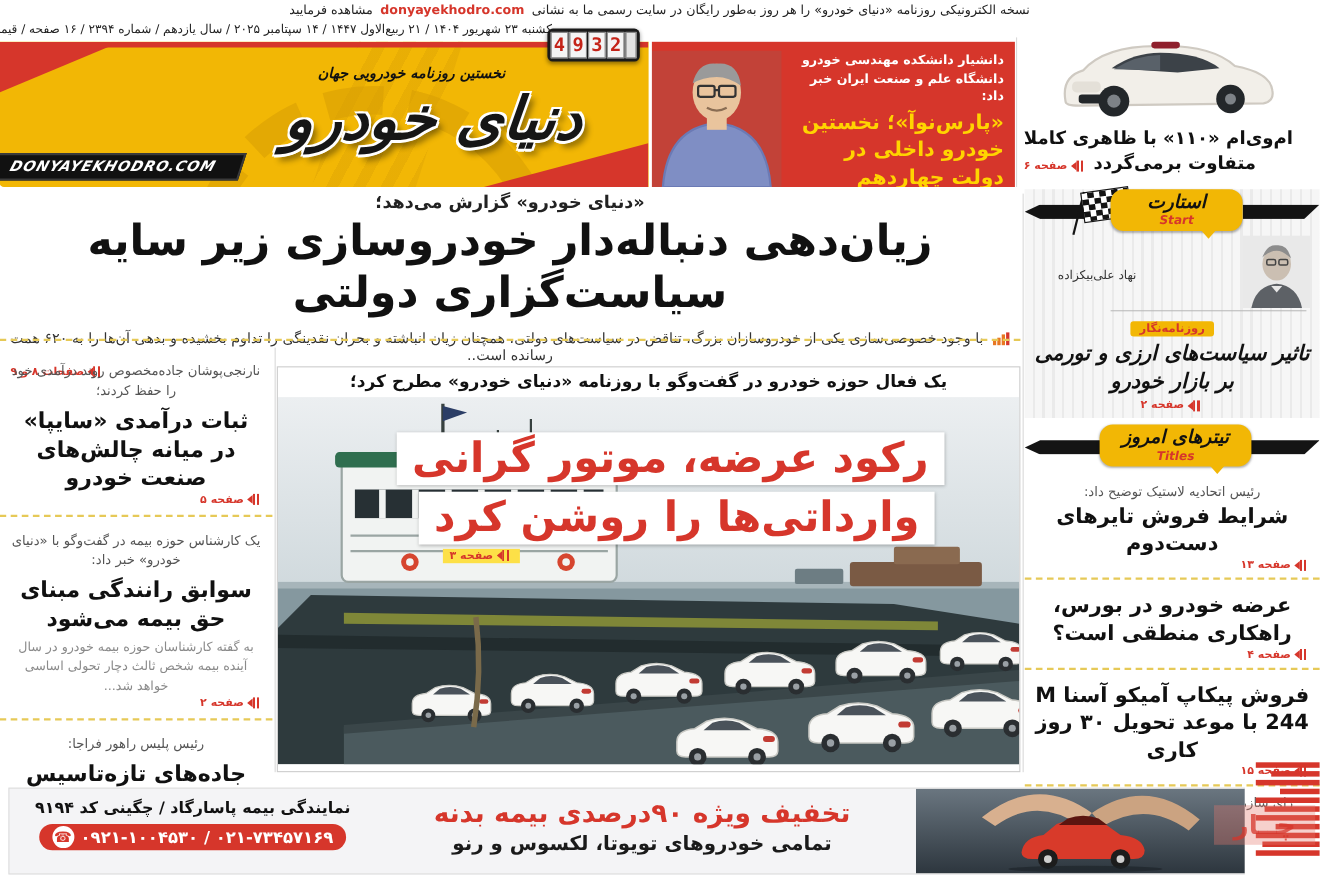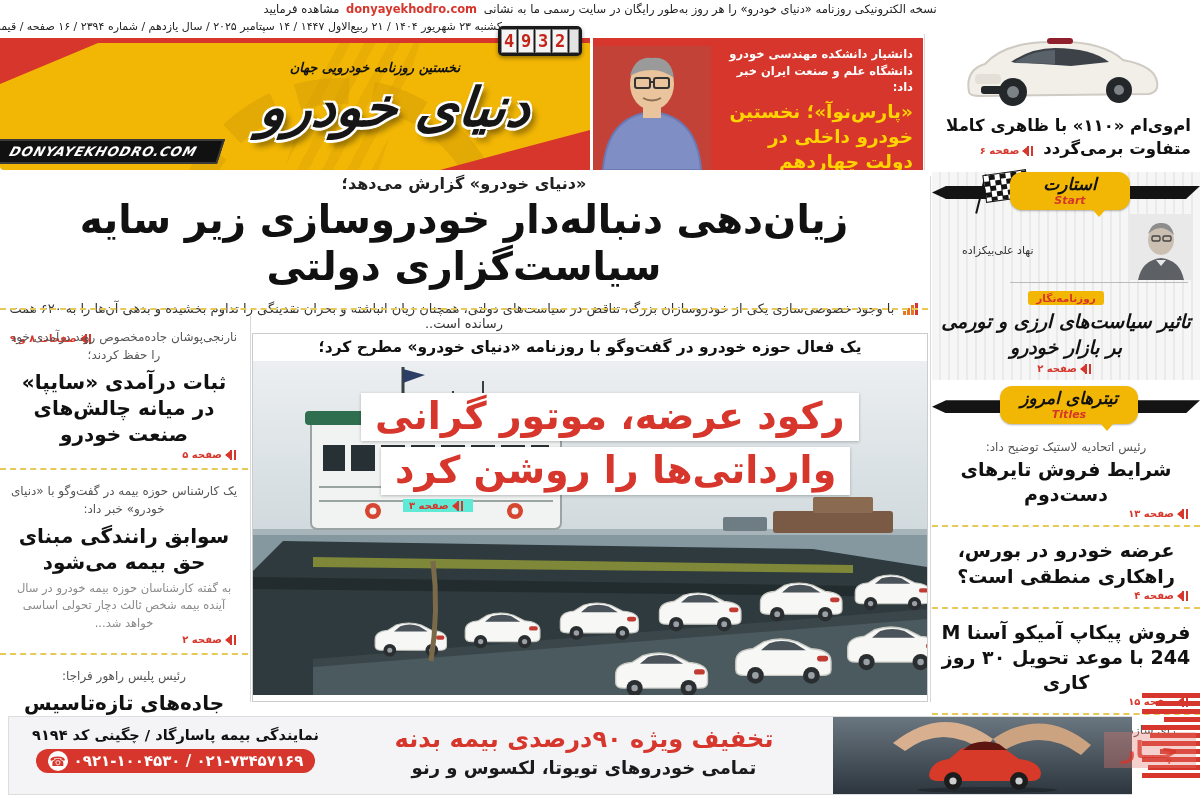--- a/index.html
+++ b/index.html
@@ -38,21 +38,21 @@
   .counter .dim{ width:10px; background:#e3e3e3; }
 
   
   .redbox{ position:absolute; top:38px; left:593px; width:330px; height:132px; background:#d6362b; overflow:hidden; }
   .redbox .photo{ position:absolute; left:0; bottom:0; top:8px; width:118px; }
   .redbox .txt{ position:absolute; top:8px; right:10px; left:122px; text-align:right; }
   .redbox .kick{ color:#fff; font-size:11.5px; font-weight:bold; line-height:1.45; }
   .redbox .ttl{ color:#ffd400; font-size:18.5px; font-weight:bold; line-height:1.35; margin-top:4px; }
 
   
-  .mvm{ position:absolute; top:30px; left:925px; width:272px; height:142px; text-align:right; }
+  .mvm{ position:absolute; top:30px; left:925px; width:272px; height:142px; text-align:left; }
   .mvm svg{ display:block; margin:0 auto; }
   .mvm .ttl{ font-size:16.5px; font-weight:bold; color:#111; line-height:1.4; margin-top:2px; padding:0 6px; }
 
   
   .pm{ display:inline-block; vertical-align:middle; width:12px; height:10px; position:relative; margin:0 3px; }
   .pm::before{ content:""; position:absolute; right:0; top:0; width:7px; height:10px;
     background:repeating-linear-gradient(90deg,#d6362b 0 2px,transparent 2px 4px); }
   .pm::after{ content:""; position:absolute; left:0; top:1px; border-top:4px solid transparent; border-bottom:4px solid transparent; border-right:5px solid #d6362b; }
   .pgref{ color:#d6362b; font-size:10px; font-weight:bold; white-space:nowrap; }
 
@@ -78,21 +78,21 @@
   .story .pgline{ text-align:right; margin-top:2px; }
 
   
   .photostory{ position:absolute; top:333px; left:252px; width:676px; height:369px; border:1px solid #ccc; background:#fff; }
   .photostory .kick{ text-align:center; font-size:15.5px; font-weight:bold; color:#111; padding:4px 0 5px; }
   .scene{ position:relative; width:100%; height:334px; overflow:hidden; }
   .scene svg{ display:block; }
   .chip{ position:absolute; background:#fff; color:#d6362b; font-weight:bold; font-size:38px; padding:1px 14px 3px; letter-spacing:-1px; box-shadow:0 1px 3px rgba(0,0,0,.25); white-space:nowrap; }
   .chip1{ top:32px; left:108px; }
   .chip2{ top:86px; left:128px; }
-  .chip-pg{ position:absolute; top:138px; left:150px; background:#5eead4; padding:1px 6px; }
+  .chip-pg{ position:absolute; top:138px; left:150px; background:#fde047; padding:1px 6px; }
 
   
   .sidebar{ position:absolute; top:172px; left:932px; width:268px; }
   .card{ position:relative; }
   .pinstripe{ background:repeating-linear-gradient(90deg,#f6f6f6 0 7px,#eaeaea 7px 9px); }
   .badge-row{ position:relative; height:44px; margin-bottom:2px; }
   .wing{ position:absolute; top:14px; height:13px; background:#141414; }
   .wing.l{ left:0; width:70px; clip-path:polygon(0 50%,14px 0,100% 0,100% 100%,14px 100%); }
   .wing.r{ right:0; width:70px; clip-path:polygon(0 0,100% 0,calc(100% - 14px) 100%,0 100%); }
   .badge{ position:absolute; right:70px; top:0; width:120px; background:#f2b705; border-radius:12px; text-align:center; padding:2px 4px 3px; box-shadow:0 1px 2px rgba(0,0,0,.3); }

